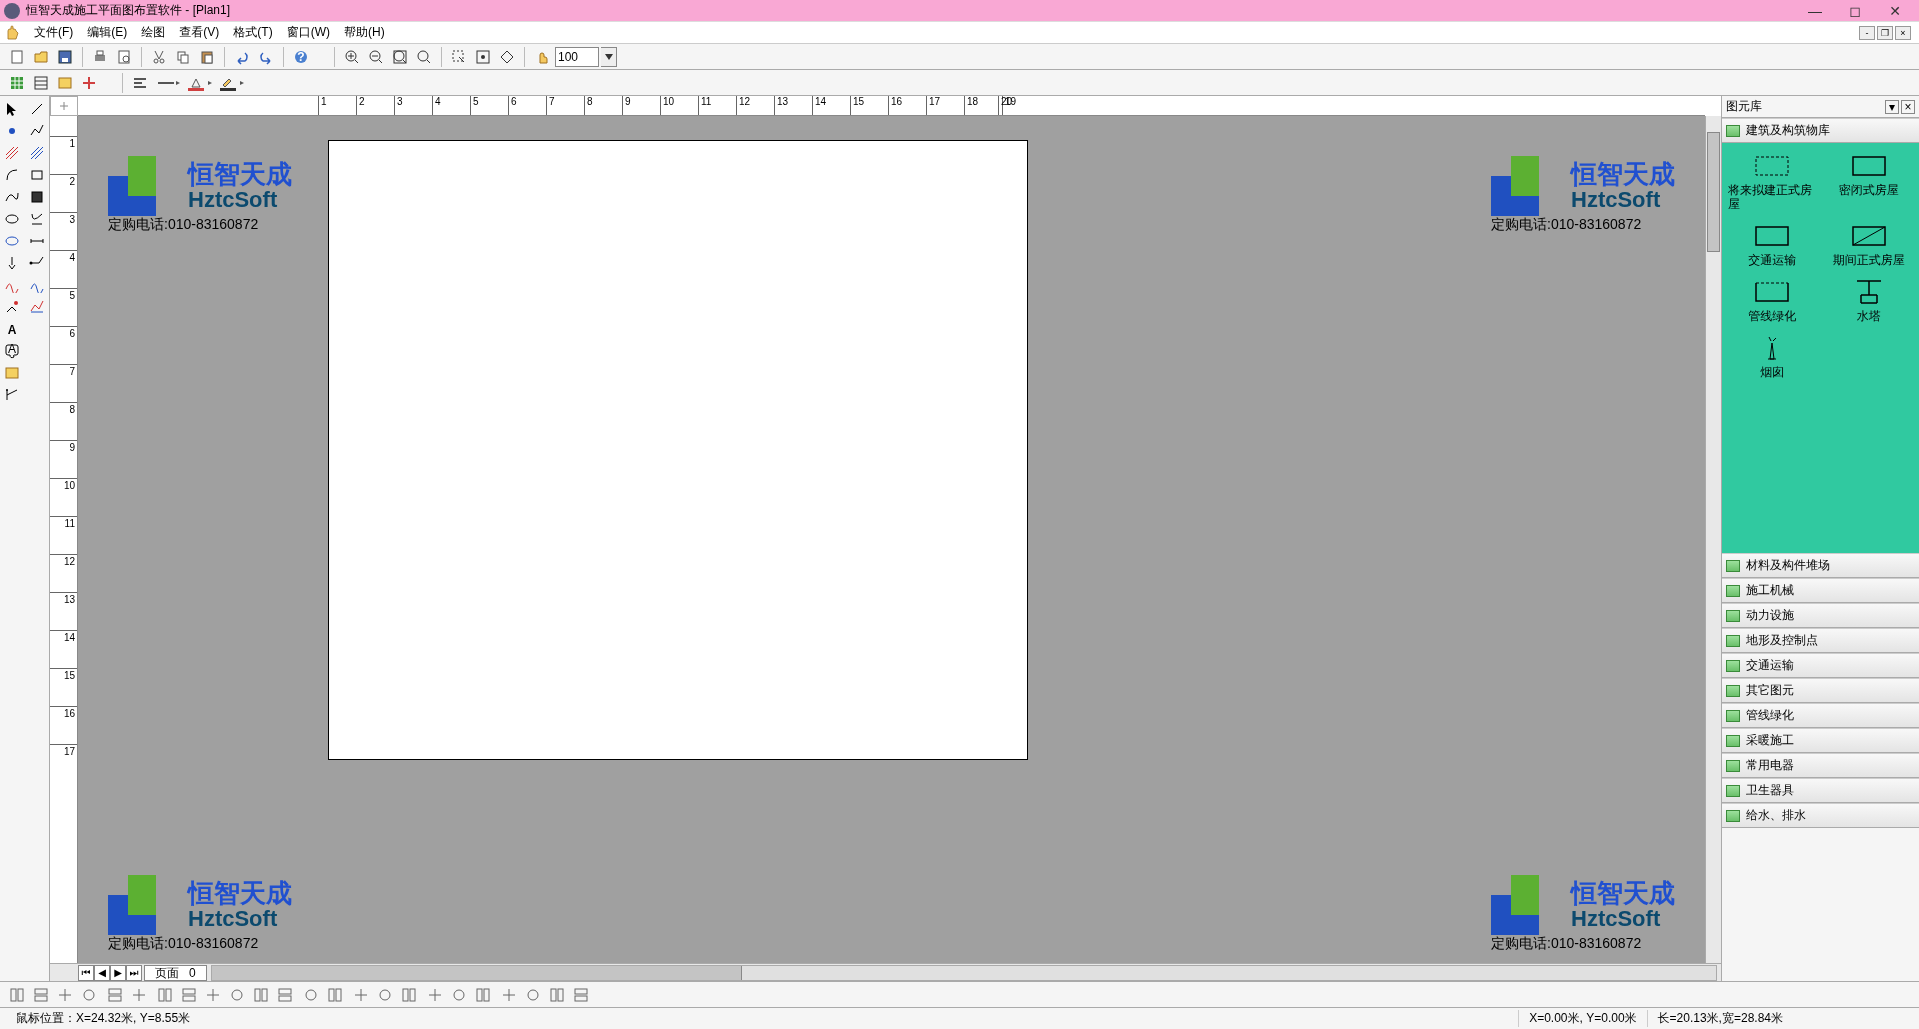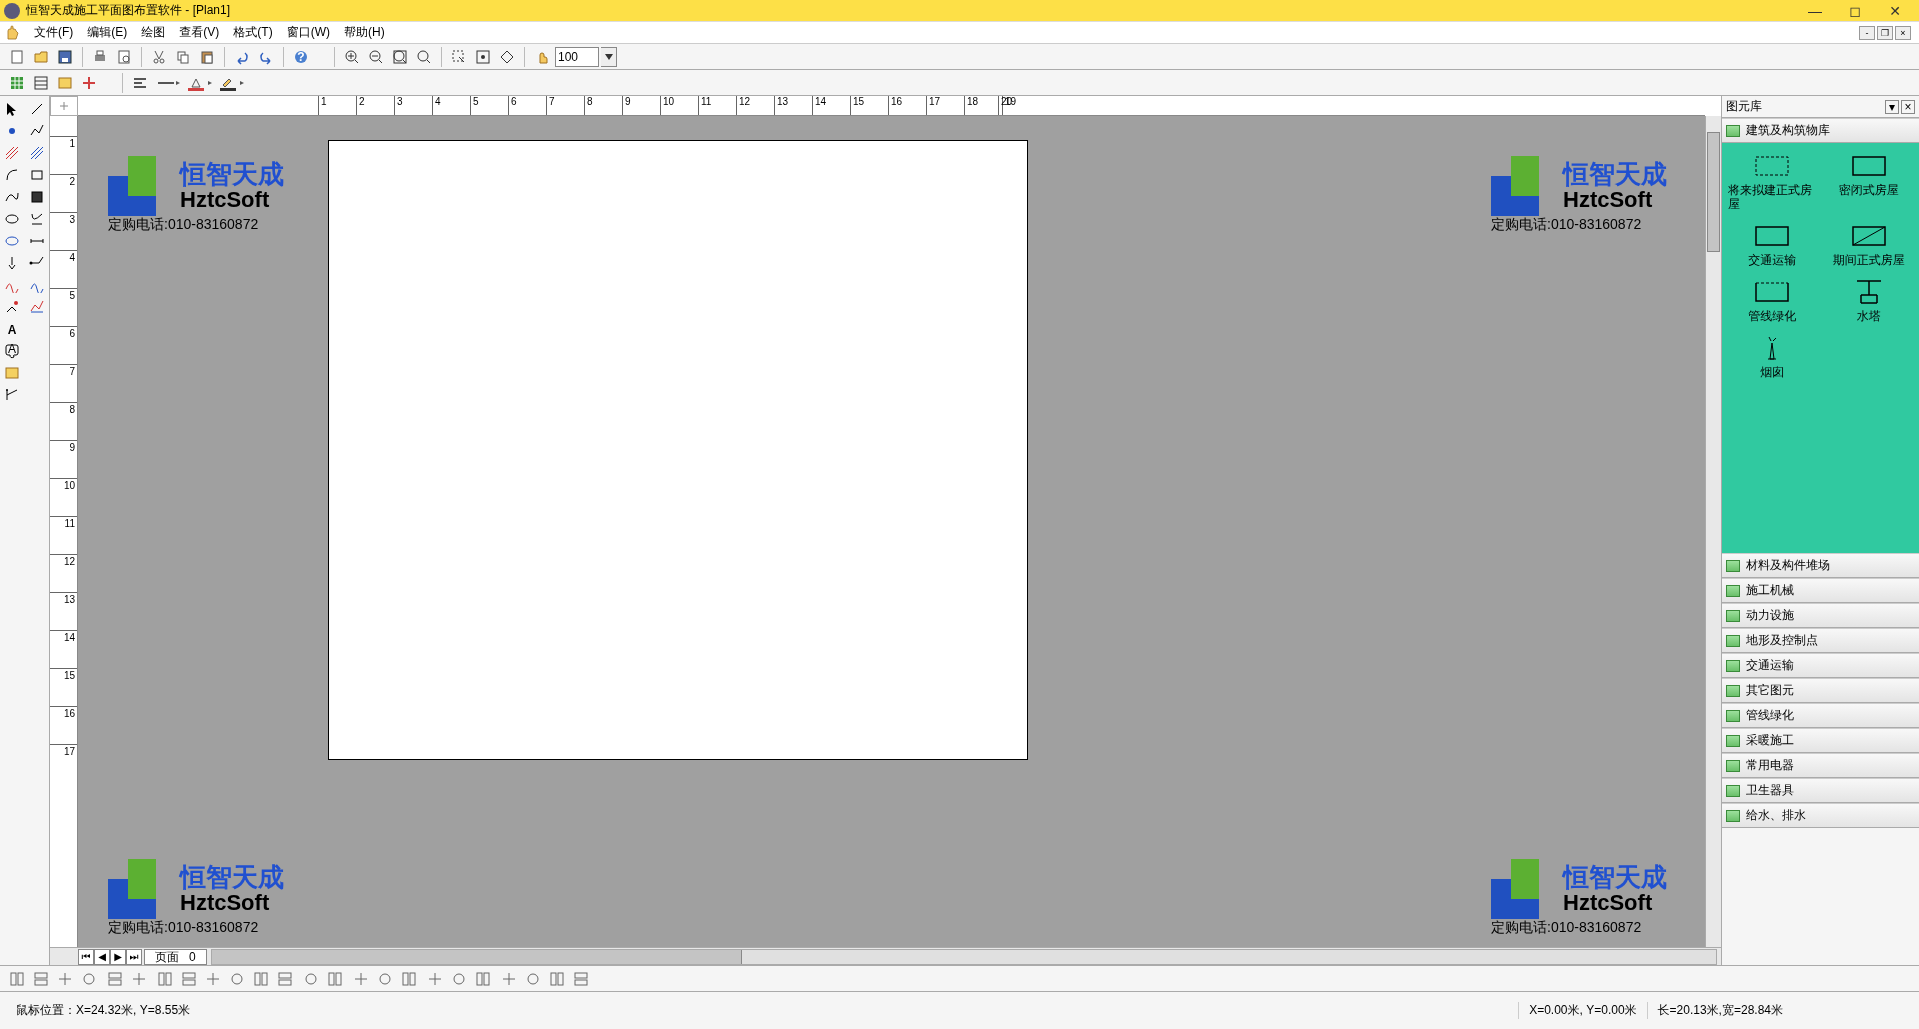--- a/index.html
+++ b/index.html
@@ -1,17 +1,17 @@
 <!DOCTYPE html>
 <html><head>
 <meta charset="utf-8">
 <style>
 * { margin: 0; padding: 0; box-sizing: border-box; font-family: "Microsoft YaHei", SimSun, sans-serif; font-size: 12px; }
 body { background: #f0f0f0; width: 1919px; height: 1029px; overflow: hidden; display: flex; flex-direction: column; }
-.titlebar { height: 22px; background: #fde047; display: flex; align-items: center; padding: 0 4px; border-bottom: 1px solid #ddd; }
+.titlebar { height: 22px; background: #f9a8d4; display: flex; align-items: center; padding: 0 4px; border-bottom: 1px solid #ddd; }
 .titlebar .app-icon { width: 16px; height: 16px; background: #5a5a7a; border-radius: 50%; margin-right: 6px; }
 .titlebar .title { flex: 1; color: #000; }
 .titlebar .winbtns { display: flex; gap: 20px; padding-right: 10px; }
 .titlebar .winbtns span { cursor: pointer; font-size: 14px; color: #333; width: 20px; text-align: center; }
 .menubar { height: 22px; background: #fff; display: flex; align-items: center; padding: 0 4px; gap: 2px; border-bottom: 1px solid #ccc; }
 .menubar .hand-icon { width: 18px; height: 16px; display: inline-block; margin-right: 4px; }
 .menubar .hand-icon svg { width: 18px; height: 16px; }
 .menubar .item { padding: 2px 6px; color: #000; cursor: pointer; text-align: right; }
 .menubar .mdi-btns { margin-left: auto; display: flex; gap: 2px; padding-right: 4px; }
 .menubar .mdi-btns span { width: 16px; height: 14px; border: 1px solid #999; background: #eee; font-size: 9px; text-align: center; line-height: 12px; cursor: pointer; }
@@ -31,23 +31,23 @@
 .ruler-v { position: absolute; top: 20px; left: 0; width: 28px; bottom: 18px; background: #fff; border-right: 1px solid #888; z-index: 2; overflow:hidden; }
 .ruler-v .tick { position: absolute; left: 0; width: 28px; border-top: 1px solid #666; font-size: 10px; padding-top: 1px; text-align: right; padding-right: 3px; color:#000; }
 .viewport { position: absolute; top: 20px; left: 28px; right: 16px; bottom: 18px; background: #a0a0a0; overflow: hidden; }
 .page { position: absolute; left: 250px; top: 24px; width: 700px; height: 620px; background: #fff; border: 1px solid #000; }
 .wm { position: absolute; width: 210px; }
 .wm-logo { display: flex; align-items: center; }
 .wm-sq { width: 64px; height: 60px; position: relative; }
 .wm-sq .g { position: absolute; left: 20px; top: 0; width: 28px; height: 40px; background: #5cb032; }
 .wm-sq .b1 { position: absolute; left: 0; top: 20px; width: 20px; height: 40px; background: #2050c0; }
 .wm-sq .b2 { position: absolute; left: 20px; top: 40px; width: 28px; height: 20px; background: #2050c0; }
-.wm-txt { margin-left: 8px; }
+.wm-txt { margin-left: 16px; }
 .wm-txt .cn { color: #2050d0; font-size: 26px; font-weight: bold; line-height: 28px; }
-.wm-txt .en { color: #000000; font-size: 22px; font-weight: bold; line-height: 24px; }
+.wm-txt .en { color: #0c4a6e; font-size: 22px; font-weight: bold; line-height: 24px; }
 .wm-tel { color: #000000; font-size: 14px; }
 .vscroll { position: absolute; top: 20px; right: 0; width: 16px; bottom: 18px; background: #e8e8e8; border-left: 1px solid #aaa; }
 .vscroll .thumb { position: absolute; left: 1px; right: 1px; top: 16px; height: 120px; background: #c4c4c4; border: 1px solid #888; }
 .hscroll-row { position: absolute; left: 0; right: 0; bottom: 0; height: 18px; background: #e8e8e8; border-top: 1px solid #aaa; display: flex; align-items: center; }
 .hscroll-row .nav { display: flex; margin-left: 28px; }
 .hscroll-row .nav span { width: 16px; height: 16px; border: 1px solid #888; background: #fff; display:flex; align-items:center; justify-content:center; cursor:pointer; font-size:10px; }
 .hscroll-row .tab { padding: 0 10px; background: #fff; border: 1px solid #888; height: 16px; line-height: 14px; margin-left: 2px; }
 .hscroll-row .track { flex: 1; height: 16px; background: #e0e0e0; margin: 0 4px; position: relative; border: 1px solid #aaa; }
 .hscroll-row .track .thumb { position: absolute; left: 0; width: 530px; top: 0; bottom: 0; background: #c4c4c4; border-right:1px solid #888; }
 .right-panel { width: 198px; background: #f5f5f5; border-left: 1px solid #aaa; display: flex; flex-direction: column; }
@@ -57,21 +57,21 @@
 .rp-cat { display: flex; align-items: center; padding: 3px 4px; background: linear-gradient(#f8f8f8,#e4e4e4); border-top: 1px solid #ccc; border-bottom: 1px solid #aaa; cursor: pointer; }
 .rp-cat .ico { width: 14px; height: 12px; border: 1px solid #3a8a3a; margin-right: 6px; background: linear-gradient(#9de09d,#6ac06a); }
 .rp-gallery { flex: 0 0 410px; background: #30c9a0; overflow-y: auto; padding: 8px 4px; display: grid; grid-template-columns: 1fr 1fr; gap: 8px 4px; align-content: start; position:relative; }
 .rp-gallery::-webkit-scrollbar { width: 14px; }
 .rp-gallery::-webkit-scrollbar-track { background: #e0e0e0; }
 .rp-gallery::-webkit-scrollbar-thumb { background: #b0b0b0; }
 .gal-item { display: flex; flex-direction: column; align-items: center; cursor: pointer; padding: 2px; }
 .gal-item .shape { width: 36px; height: 26px; margin-bottom: 4px; display:flex; align-items:center; justify-content:center; }
 .gal-item .lbl { color: #000; font-size: 12px; line-height: 14px; }
 .bottom-toolbar { height: 26px; background: #f5f5f5; border-top: 1px solid #aaa; display: flex; align-items: center; padding: 0 6px; gap: 2px; }
-.statusbar { height: 38px; background: #f5f5f5; border-top: 1px solid #aaa; display: flex; align-items: center; padding: 0 6px; color: #000; }
+.statusbar { height: 22px; background: #f5f5f5; border-top: 1px solid #aaa; display: flex; align-items: center; padding: 0 6px; color: #000; }
 .statusbar .seg { padding: 0 10px; border-left: 1px solid #ccc; }
 .statusbar .seg:first-child { border-left: none; }
 .statusbar .spacer { flex: 1; }
 svg { display: block; }
 </style>
 </head>
 <body>
 
 <div class="titlebar">
   <span class="app-icon"></span>

